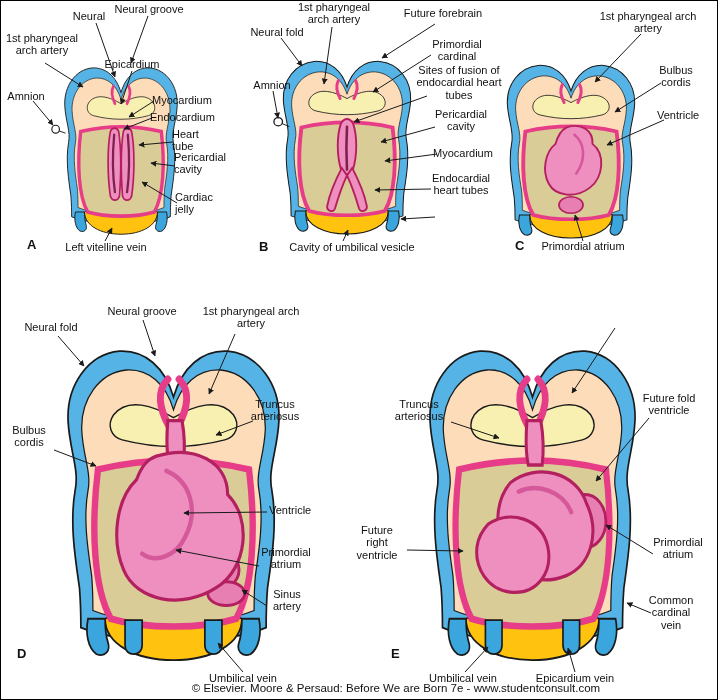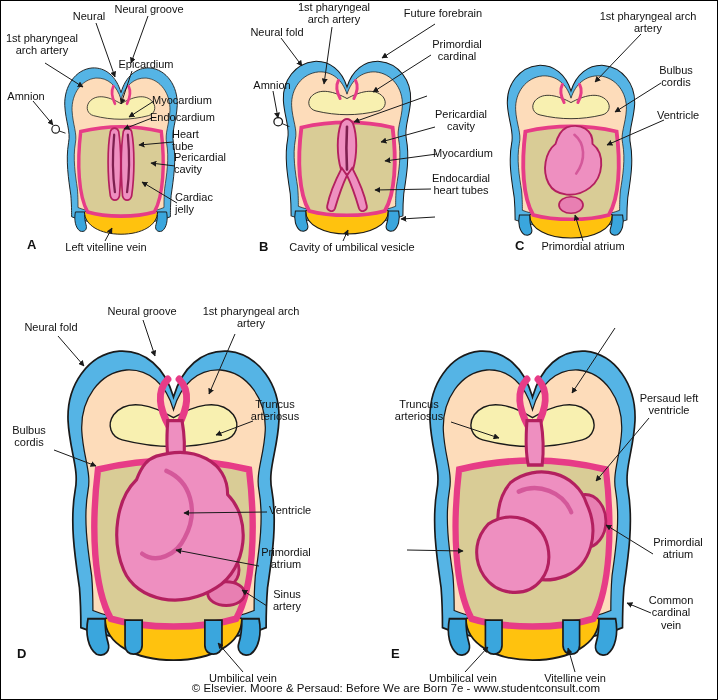--- a/index.html
+++ b/index.html
@@ -189,35 +189,36 @@
       <line x1="652" y1="553" x2="605" y2="524" marker-end="url(#arrow)"></line>
       <line x1="650" y1="612" x2="626" y2="602" marker-end="url(#arrow)"></line>
       <line x1="464" y1="671" x2="487" y2="646" marker-end="url(#arrow)"></line>
       <line x1="574" y1="671" x2="567" y2="647" marker-end="url(#arrow)"></line>
     </g>
   </svg>
 
   <div class="lbl" style="left:62px;top:9px;width:52px">Neural</div>
   <div class="lbl" style="left:106px;top:2px;width:84px">Neural groove</div>
   <div class="lbl" style="left:0px;top:31px;width:82px">1st pharyngeal arch artery</div>
-  <div class="lbl" style="left:112px;top:57px;width:66px">Epicardium</div>
+  <div class="lbl" style="left:98px;top:57px;width:66px">Epicardium</div>
   <div class="lbl al" style="left:151px;top:93px;width:66px">Myocardium</div>
   <div class="lbl al" style="left:149px;top:110px;width:70px">Endocardium</div>
   <div class="lbl al" style="left:171px;top:127px;width:38px">Heart tube</div>
   <div class="lbl al" style="left:173px;top:150px;width:56px">Pericardial cavity</div>
   <div class="lbl al" style="left:174px;top:190px;width:46px">Cardiac jelly</div>
   <div class="lbl" style="left:2px;top:89px;width:46px">Amnion</div>
   <div class="letter" style="left:26px;top:236px">A</div>
   <div class="lbl" style="left:50px;top:240px;width:110px">Left vitelline vein</div>
 
   <div class="lbl" style="left:286px;top:0px;width:94px">1st pharyngeal arch artery</div>
   <div class="lbl" style="left:244px;top:25px;width:64px">Neural fold</div>
   <div class="lbl" style="left:247px;top:78px;width:48px">Amnion</div>
   <div class="lbl" style="left:394px;top:6px;width:96px">Future forebrain</div>
   <div class="lbl" style="left:424px;top:37px;width:64px">Primordial cardinal</div>
+  <div class="lbl" style="left:414px;top:63px;width:88px">Sites of fusion of endocardial heart tubes</div>
   <div class="lbl" style="left:426px;top:107px;width:68px">Pericardial cavity</div>
   <div class="lbl al" style="left:432px;top:146px;width:66px">Myocardium</div>
   <div class="lbl" style="left:422px;top:171px;width:76px">Endocardial heart tubes</div>
   <div class="letter" style="left:258px;top:238px">B</div>
   <div class="lbl" style="left:278px;top:240px;width:146px">Cavity of umbilical vesicle</div>
 
   <div class="lbl" style="left:598px;top:9px;width:98px">1st pharyngeal arch artery</div>
   <div class="lbl" style="left:650px;top:63px;width:50px">Bulbus cordis</div>
   <div class="lbl al" style="left:656px;top:108px;width:50px">Ventricle</div>
   <div class="lbl" style="left:532px;top:239px;width:100px">Primordial atrium</div>
@@ -228,22 +229,23 @@
   <div class="lbl" style="left:194px;top:304px;width:112px">1st pharyngeal arch artery</div>
   <div class="lbl" style="left:244px;top:397px;width:60px">Truncus arteriosus</div>
   <div class="lbl" style="left:4px;top:423px;width:48px">Bulbus cordis</div>
   <div class="lbl al" style="left:268px;top:503px;width:52px">Ventricle</div>
   <div class="lbl" style="left:252px;top:545px;width:66px">Primordial atrium</div>
   <div class="lbl" style="left:260px;top:587px;width:52px">Sinus artery</div>
   <div class="lbl" style="left:198px;top:671px;width:88px">Umbilical vein</div>
   <div class="letter" style="left:16px;top:645px">D</div>
 
   <div class="lbl" style="left:388px;top:397px;width:60px">Truncus arteriosus</div>
-  <div class="lbl" style="left:634px;top:391px;width:68px">Persaud left ventricle</div>
+  <div class="lbl" style="left:634px;top:391px;width:68px">Future fold ventricle</div>
+  <div class="lbl" style="left:348px;top:523px;width:56px">Future right ventricle</div>
   <div class="lbl" style="left:642px;top:535px;width:70px">Primordial atrium</div>
   <div class="lbl" style="left:640px;top:593px;width:60px">Common cardinal vein</div>
   <div class="lbl" style="left:418px;top:671px;width:88px">Umbilical vein</div>
-  <div class="lbl" style="left:534px;top:671px;width:80px">Vitelline vein</div>
+  <div class="lbl" style="left:534px;top:671px;width:80px">Epicardium vein</div>
   <div class="letter" style="left:390px;top:645px">E</div>
 
   <div class="caption">© Elsevier. Moore &amp; Persaud: Before We are Born 7e - www.studentconsult.com</div>
 
 </div>
 
 </body></html>

